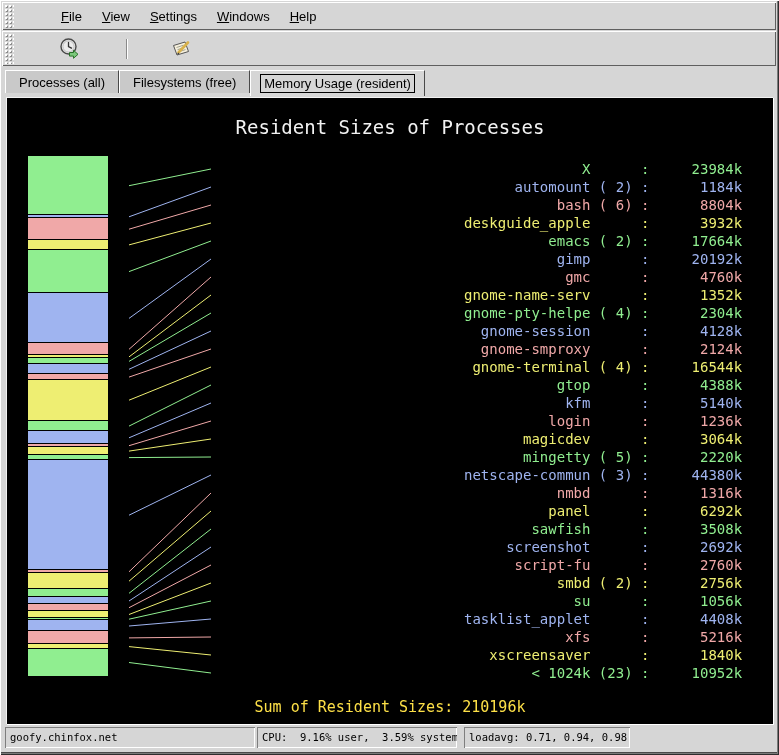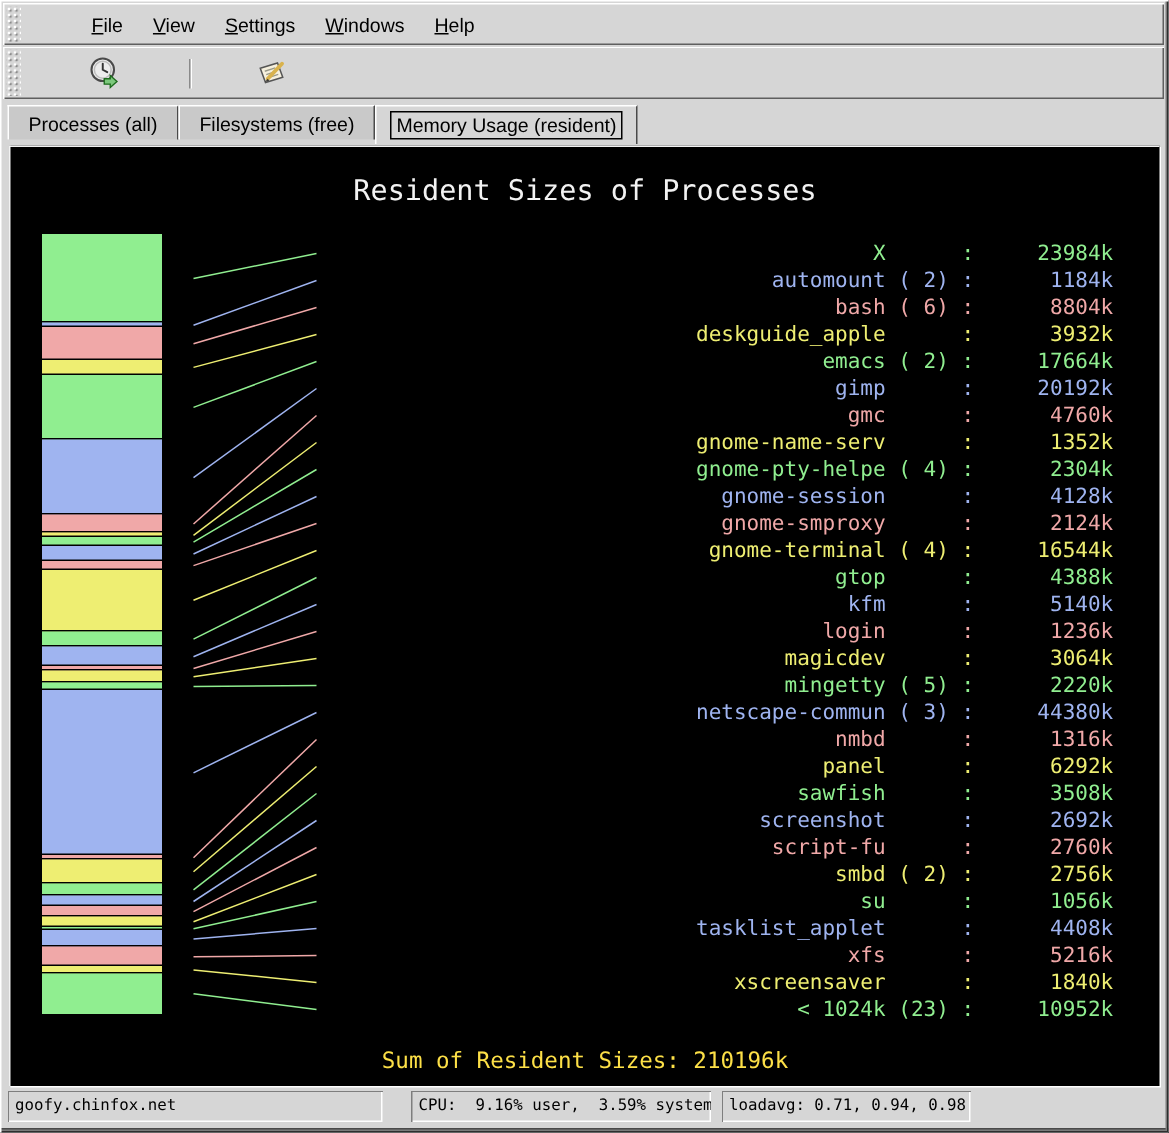--- a/index.html
+++ b/index.html
@@ -174,18 +174,18 @@
         <line x1="122" y1="528.0" x2="204" y2="521" stroke="#9fb4f0" stroke-width="1"></line>
         <line x1="122" y1="539.9" x2="204" y2="539" stroke="#f0a8a8" stroke-width="1"></line>
         <line x1="122" y1="548.6" x2="204" y2="557" stroke="#eeee72" stroke-width="1"></line>
         <line x1="122" y1="564.5" x2="204" y2="575" stroke="#90ee90" stroke-width="1"></line>
       </svg>
     <div class="proc-list"><div class="proc-row" style="color: rgb(144, 238, 144);">              X      :     23984k</div><div class="proc-row" style="color: rgb(159, 180, 240);">      automount ( 2) :      1184k</div><div class="proc-row" style="color: rgb(240, 168, 168);">           bash ( 6) :      8804k</div><div class="proc-row" style="color: rgb(238, 238, 114);">deskguide_apple      :      3932k</div><div class="proc-row" style="color: rgb(144, 238, 144);">          emacs ( 2) :     17664k</div><div class="proc-row" style="color: rgb(159, 180, 240);">           gimp      :     20192k</div><div class="proc-row" style="color: rgb(240, 168, 168);">            gmc      :      4760k</div><div class="proc-row" style="color: rgb(238, 238, 114);">gnome-name-serv      :      1352k</div><div class="proc-row" style="color: rgb(144, 238, 144);">gnome-pty-helpe ( 4) :      2304k</div><div class="proc-row" style="color: rgb(159, 180, 240);">  gnome-session      :      4128k</div><div class="proc-row" style="color: rgb(240, 168, 168);">  gnome-smproxy      :      2124k</div><div class="proc-row" style="color: rgb(238, 238, 114);"> gnome-terminal ( 4) :     16544k</div><div class="proc-row" style="color: rgb(144, 238, 144);">           gtop      :      4388k</div><div class="proc-row" style="color: rgb(159, 180, 240);">            kfm      :      5140k</div><div class="proc-row" style="color: rgb(240, 168, 168);">          login      :      1236k</div><div class="proc-row" style="color: rgb(238, 238, 114);">       magicdev      :      3064k</div><div class="proc-row" style="color: rgb(144, 238, 144);">       mingetty ( 5) :      2220k</div><div class="proc-row" style="color: rgb(159, 180, 240);">netscape-commun ( 3) :     44380k</div><div class="proc-row" style="color: rgb(240, 168, 168);">           nmbd      :      1316k</div><div class="proc-row" style="color: rgb(238, 238, 114);">          panel      :      6292k</div><div class="proc-row" style="color: rgb(144, 238, 144);">        sawfish      :      3508k</div><div class="proc-row" style="color: rgb(159, 180, 240);">     screenshot      :      2692k</div><div class="proc-row" style="color: rgb(240, 168, 168);">      script-fu      :      2760k</div><div class="proc-row" style="color: rgb(238, 238, 114);">           smbd ( 2) :      2756k</div><div class="proc-row" style="color: rgb(144, 238, 144);">             su      :      1056k</div><div class="proc-row" style="color: rgb(159, 180, 240);">tasklist_applet      :      4408k</div><div class="proc-row" style="color: rgb(240, 168, 168);">            xfs      :      5216k</div><div class="proc-row" style="color: rgb(238, 238, 114);">   xscreensaver      :      1840k</div><div class="proc-row" style="color: rgb(144, 238, 144);">        &lt; 1024k (23) :     10952k</div></div>
     <div class="sum-line" style="color: #fde047;">Sum of Resident Sizes: 210196k</div>
   </div>
 
   <div class="statusbar">
-    <div class="status-frame" style="width:250px;margin-right:19px;">goofy.chinfox.net</div>
+    <div class="status-frame" style="width:250px;margin-right:2px;">goofy.chinfox.net</div>
     <div class="status-frame" style="width:200px;margin-right:7px;">CPU:  9.16% user,  3.59% system</div>
     <div class="status-frame" style="width:166px;">loadavg: 0.71, 0.94, 0.98</div>
   </div>
 
 </div>
 
 </body></html>

